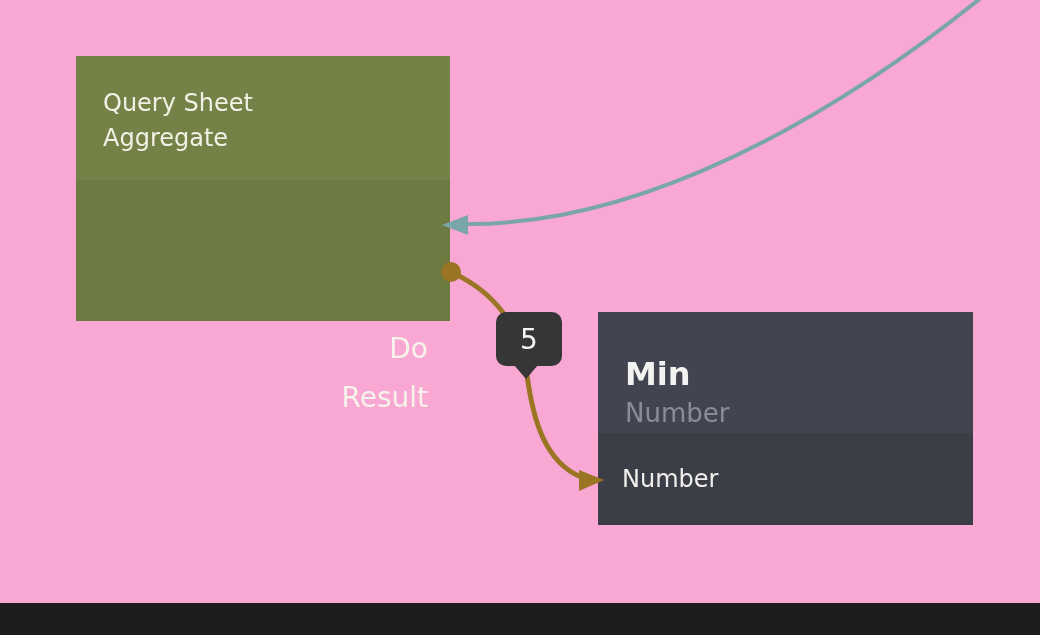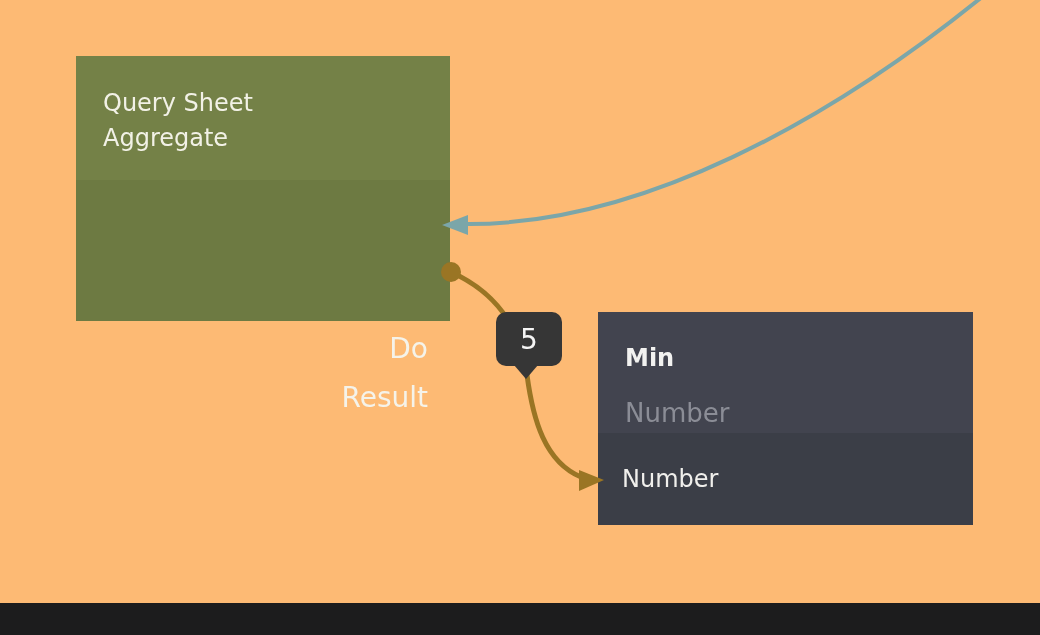--- a/index.html
+++ b/index.html
@@ -8,21 +8,21 @@
     width: 1040px;
     height: 635px;
     overflow: hidden;
     background: #1f1f20;
     font-family: "DejaVu Sans", "Liberation Sans", sans-serif;
   }
   .canvas {
     position: relative;
     width: 1040px;
     height: 616px;
-    background: #fdba74;
+    background: #f9a8d4;
   }
   .bottom-strip {
     position: absolute;
     left: 0; top: 603px;
     width: 1040px; height: 32px;
     background: #1c1c1d;
   }
   .node {
     position: absolute;
     box-sizing: border-box;
@@ -73,22 +73,22 @@
   }
   .node-min .body {
     width: 100%; height: 92px;
     background: #3b3e47;
     position: relative;
     display: flex;
     align-items: center;
   }
   .node-min .title {
     position: absolute;
-    left: 27px; top: 28px;
-    font-size: 24px;
+    left: 27px; top: 44px;
+    font-size: 32px;
     line-height: 37px;
     font-weight: bold;
     color: #f2f2f0;
   }
   .node-min .subtitle {
     position: absolute;
     left: 27px; top: 63px;
     font-size: 26px;
     line-height: 37px;
     font-weight: normal;

